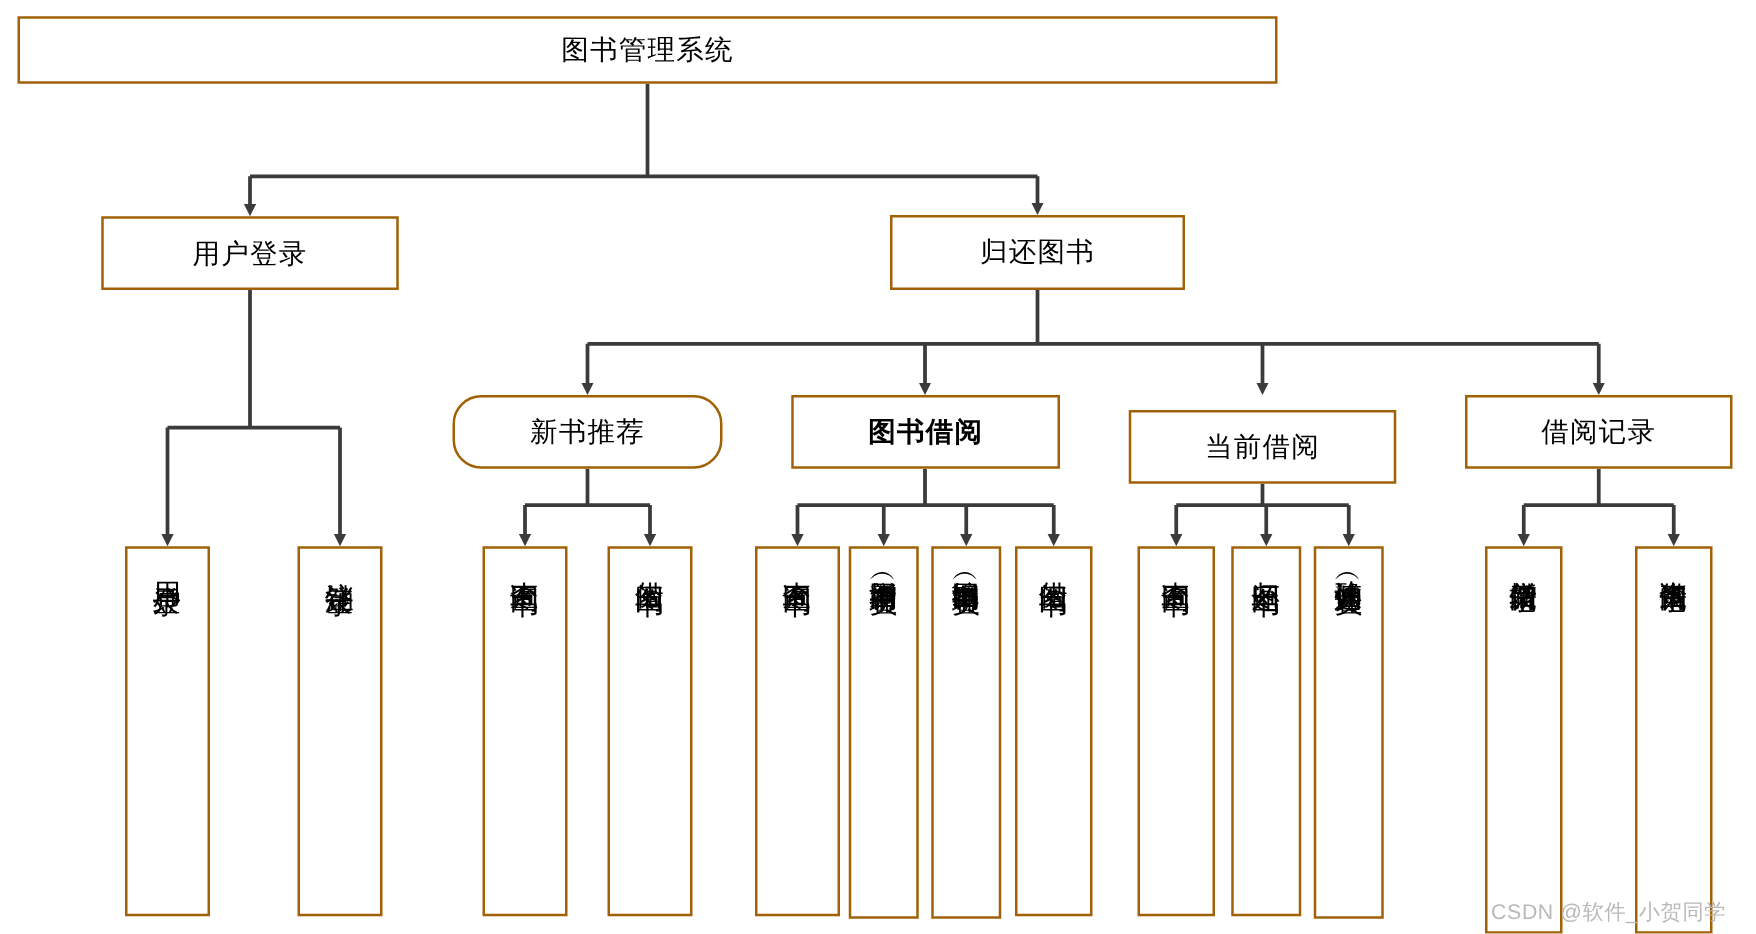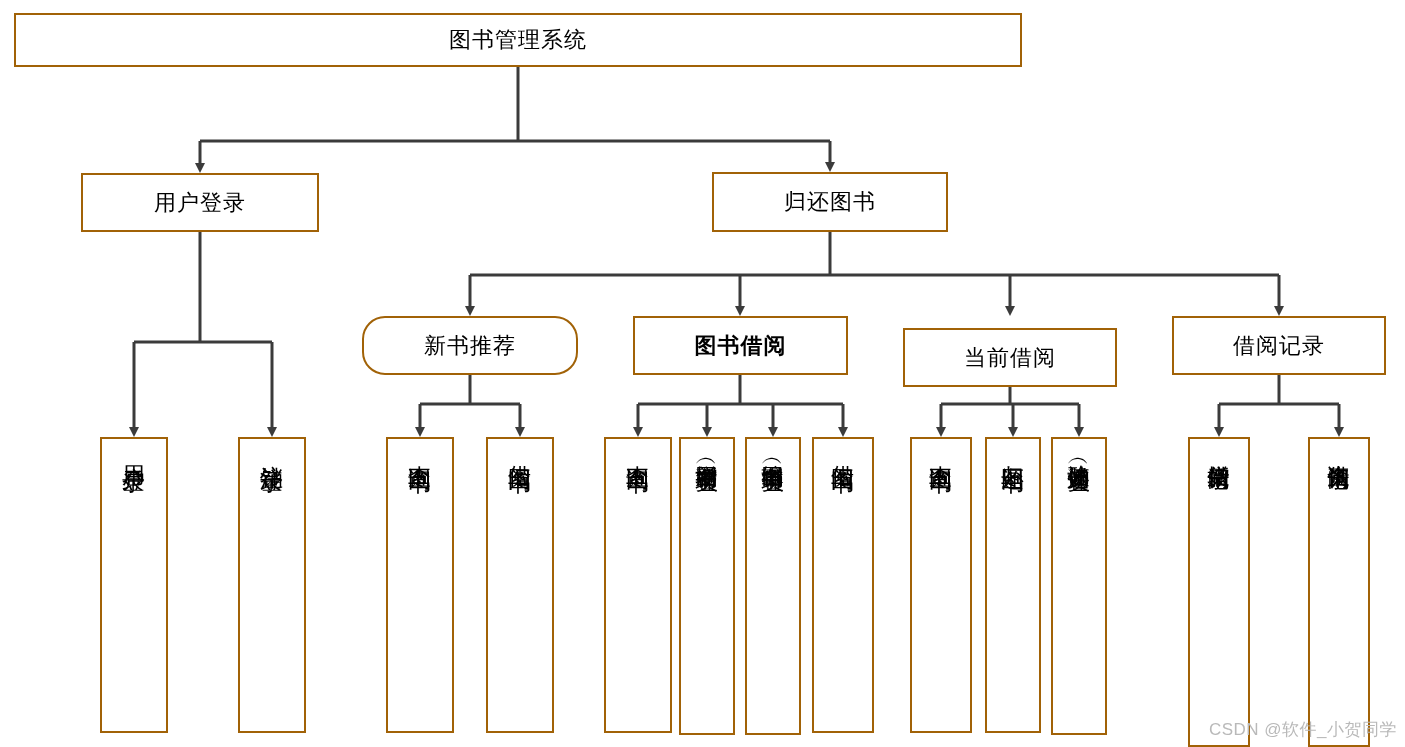--- a/index.html
+++ b/index.html
@@ -48,21 +48,21 @@
     line-height: 1.05;
     letter-spacing: 2px;
     white-space: nowrap;
   }
   .node.v.tall .vtext {
     font-size: 22px;
     letter-spacing: 1px;
   }
   #watermark {
     position: absolute;
-    right: 8px;
+    right: 24px;
     bottom: 6px;
     font-size: 17px;
     color: #b9b9b9;
     letter-spacing: 0.5px;
     white-space: nowrap;
   }
 </style>
 </head>
 <body>
 

